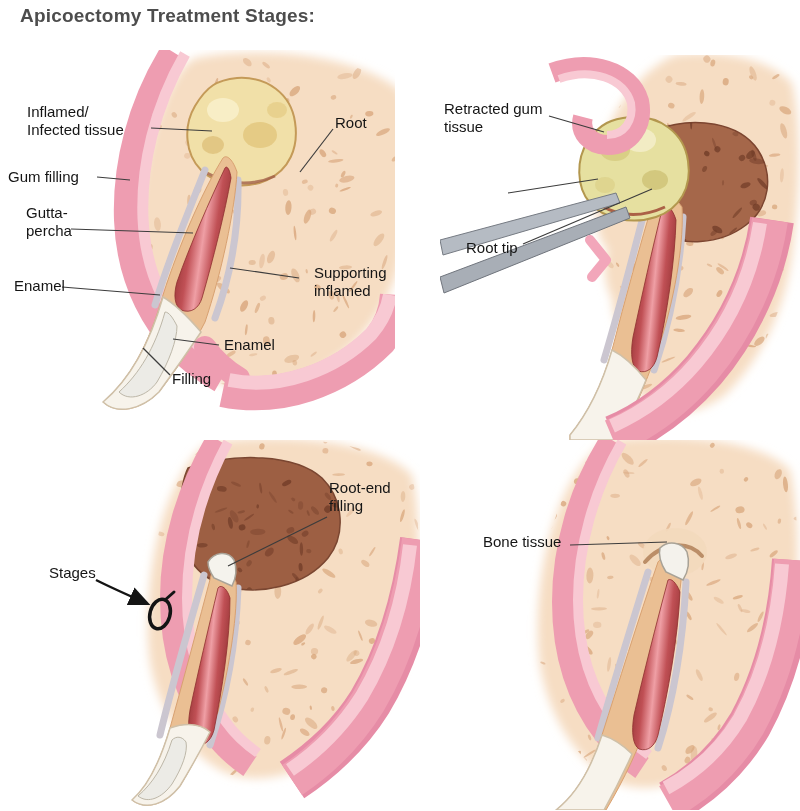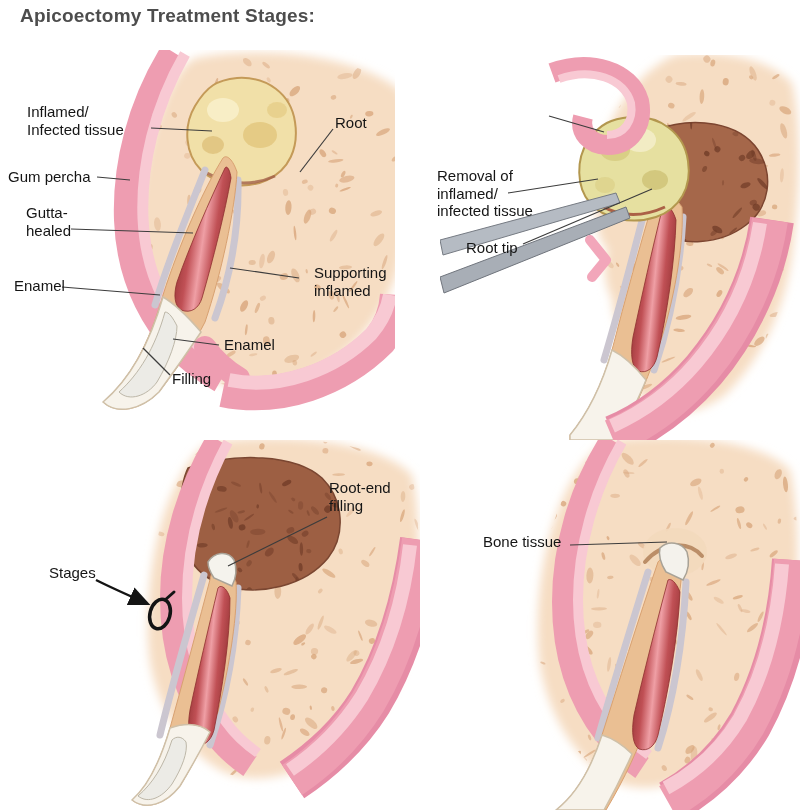--- a/index.html
+++ b/index.html
@@ -785,37 +785,36 @@
     <line class="leader" x1="327" y1="517" x2="228" y2="566"></line>
     <line class="leader" x1="570" y1="545" x2="667" y2="542"></line>
     <path d="M96,580 C112,588 130,596 146,603" stroke="#141414" stroke-width="2.4" fill="none" marker-end="url(#arrowhead)"></path>
   </svg>
 
   <div class="lbl" style="left:27px;top:103px">
     <div>Inflamed/</div>
       <div>Infected tissue</div>
   </div>
   <div class="lbl" style="left:335px;top:114px">Root</div>
-  <div class="lbl" style="left:8px;top:168px">Gum percha</div>
+  <div class="lbl" style="left:8px;top:168px">Gum filling</div>
   <div class="lbl" style="left:26px;top:204px">
     <div>Gutta-</div>
-      <div>healed</div>
+      <div>percha</div>
   </div>
   <div class="lbl" style="left:14px;top:277px">Enamel</div>
   <div class="lbl" style="left:314px;top:264px">
     <div>Supporting</div>
       <div>inflamed</div>
   </div>
   <div class="lbl" style="left:224px;top:336px">Enamel</div>
   <div class="lbl" style="left:172px;top:370px">Filling</div>
 
-  <div class="lbl" style="left:437px;top:167px">
-    <div>Removal of</div>
-      <div>inflamed/</div>
-      <div>infected tissue</div>
+  <div class="lbl" style="left:444px;top:100px">
+    <div>Retracted gum</div>
+      <div>tissue</div>
   </div>
   <div class="lbl" style="left:466px;top:239px">Root tip</div>
 
   <div class="lbl" style="left:329px;top:479px">
     <div>Root-end</div>
       <div>filling</div>
   </div>
   <div class="lbl" style="left:49px;top:564px">Stages</div>
 
   <div class="lbl" style="left:483px;top:533px">Bone tissue</div>

